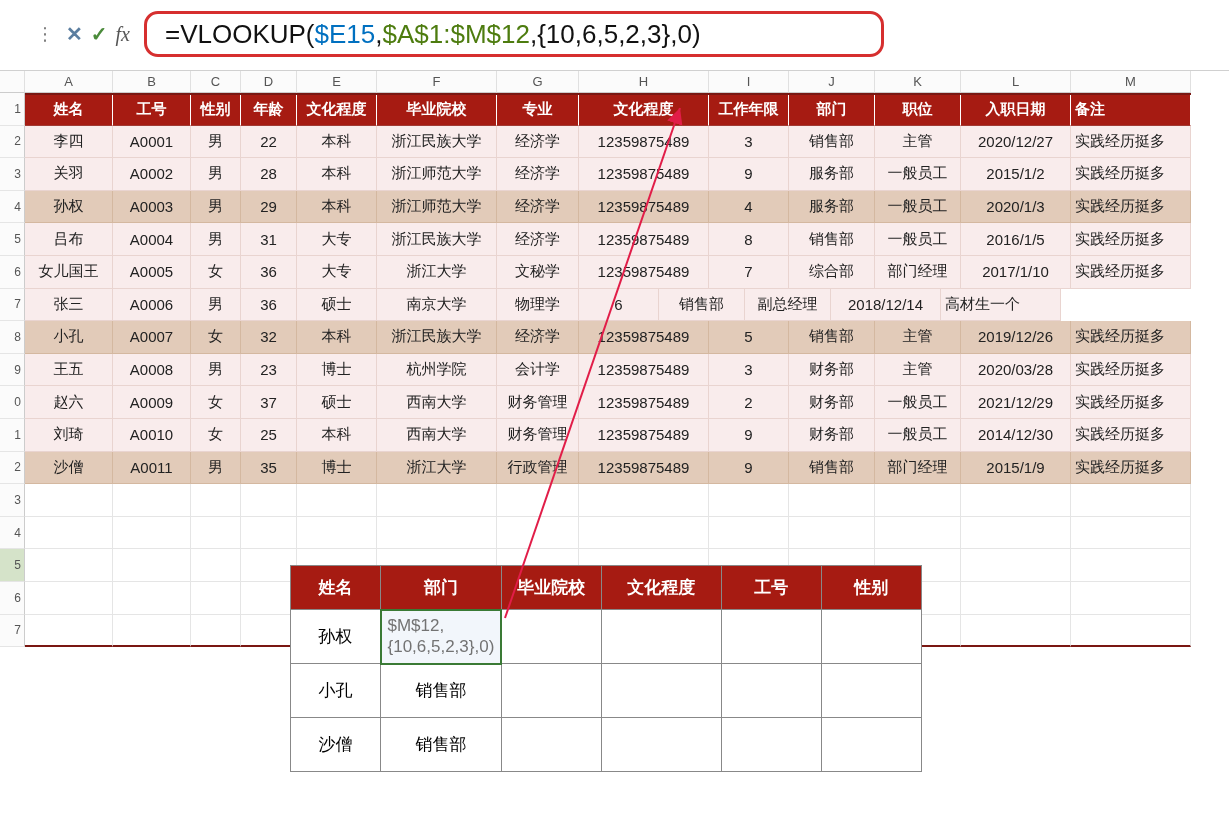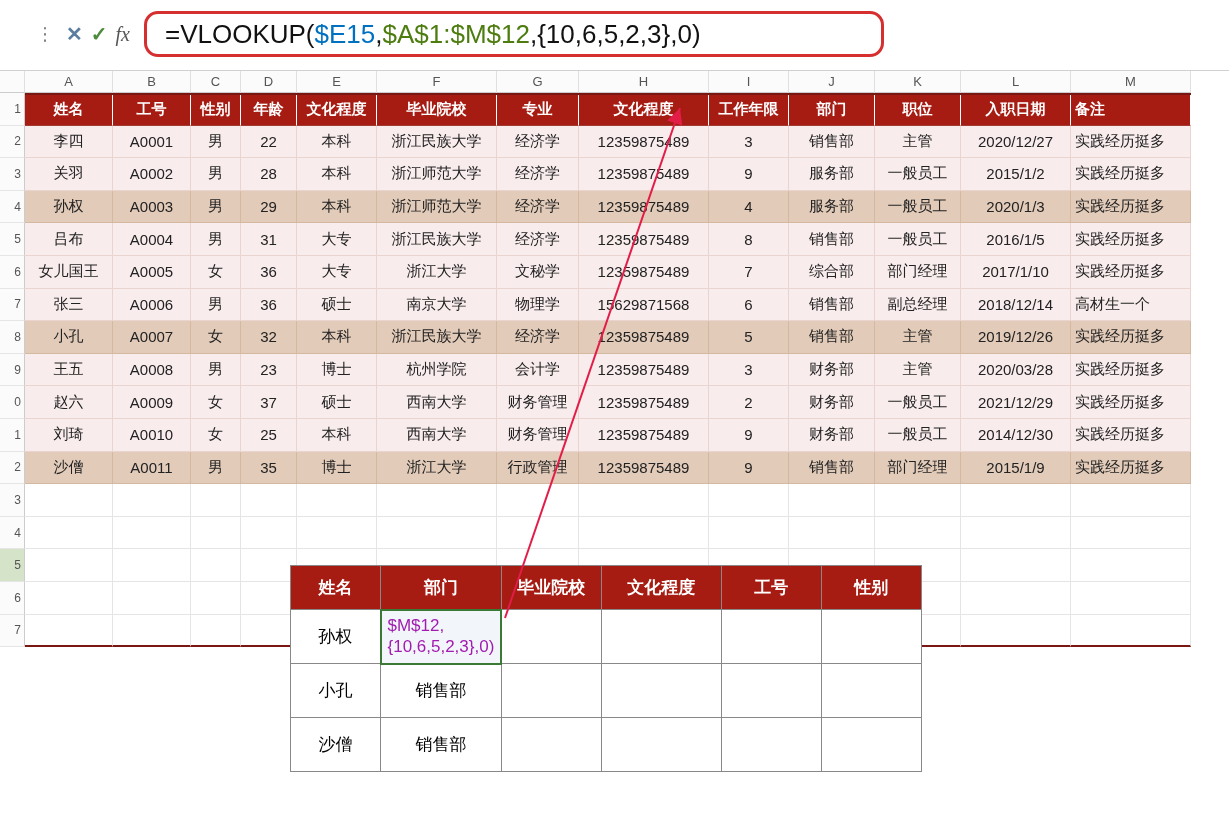--- a/index.html
+++ b/index.html
@@ -158,21 +158,21 @@
   .ltable .c-dept { width: 120px; }
   .ltable .c-school { width: 100px; }
   .ltable .c-edu { width: 120px; }
   .ltable .c-id { width: 100px; }
   .ltable .c-sex { width: 100px; }
   .edit-cell {
     background: #f2f6fb !important;
     border: 2px solid #3a7a35 !important;
     font-size: 14px;
     padding: 1px 6px;
-    color: #a21caf;
+    color: #737373;
     text-align: left !important;
     line-height: 1.2;
   }
 
   svg.arrow-ann {
     position: absolute;
     left: 0; top: 0;
     pointer-events: none;
   }
 </style>
@@ -326,21 +326,20 @@
           <div class="cell cM">实践经历挺多</div>
         </div>
         <div class="drow r-light">
           <div class="cell cA">张三</div>
           <div class="cell cB">A0006</div>
           <div class="cell cC">男</div>
           <div class="cell cD">36</div>
           <div class="cell cE">硕士</div>
           <div class="cell cF">南京大学</div>
           <div class="cell cG">物理学</div>
-          <div class="cell cH">15629871568</div>
           <div class="cell cI">6</div>
           <div class="cell cJ">销售部</div>
           <div class="cell cK">副总经理</div>
           <div class="cell cL">2018/12/14</div>
           <div class="cell cM">高材生一个</div>
         </div>
         <div class="drow r-dark">
           <div class="cell cA">小孔</div>
           <div class="cell cB">A0007</div>
           <div class="cell cC">女</div>

